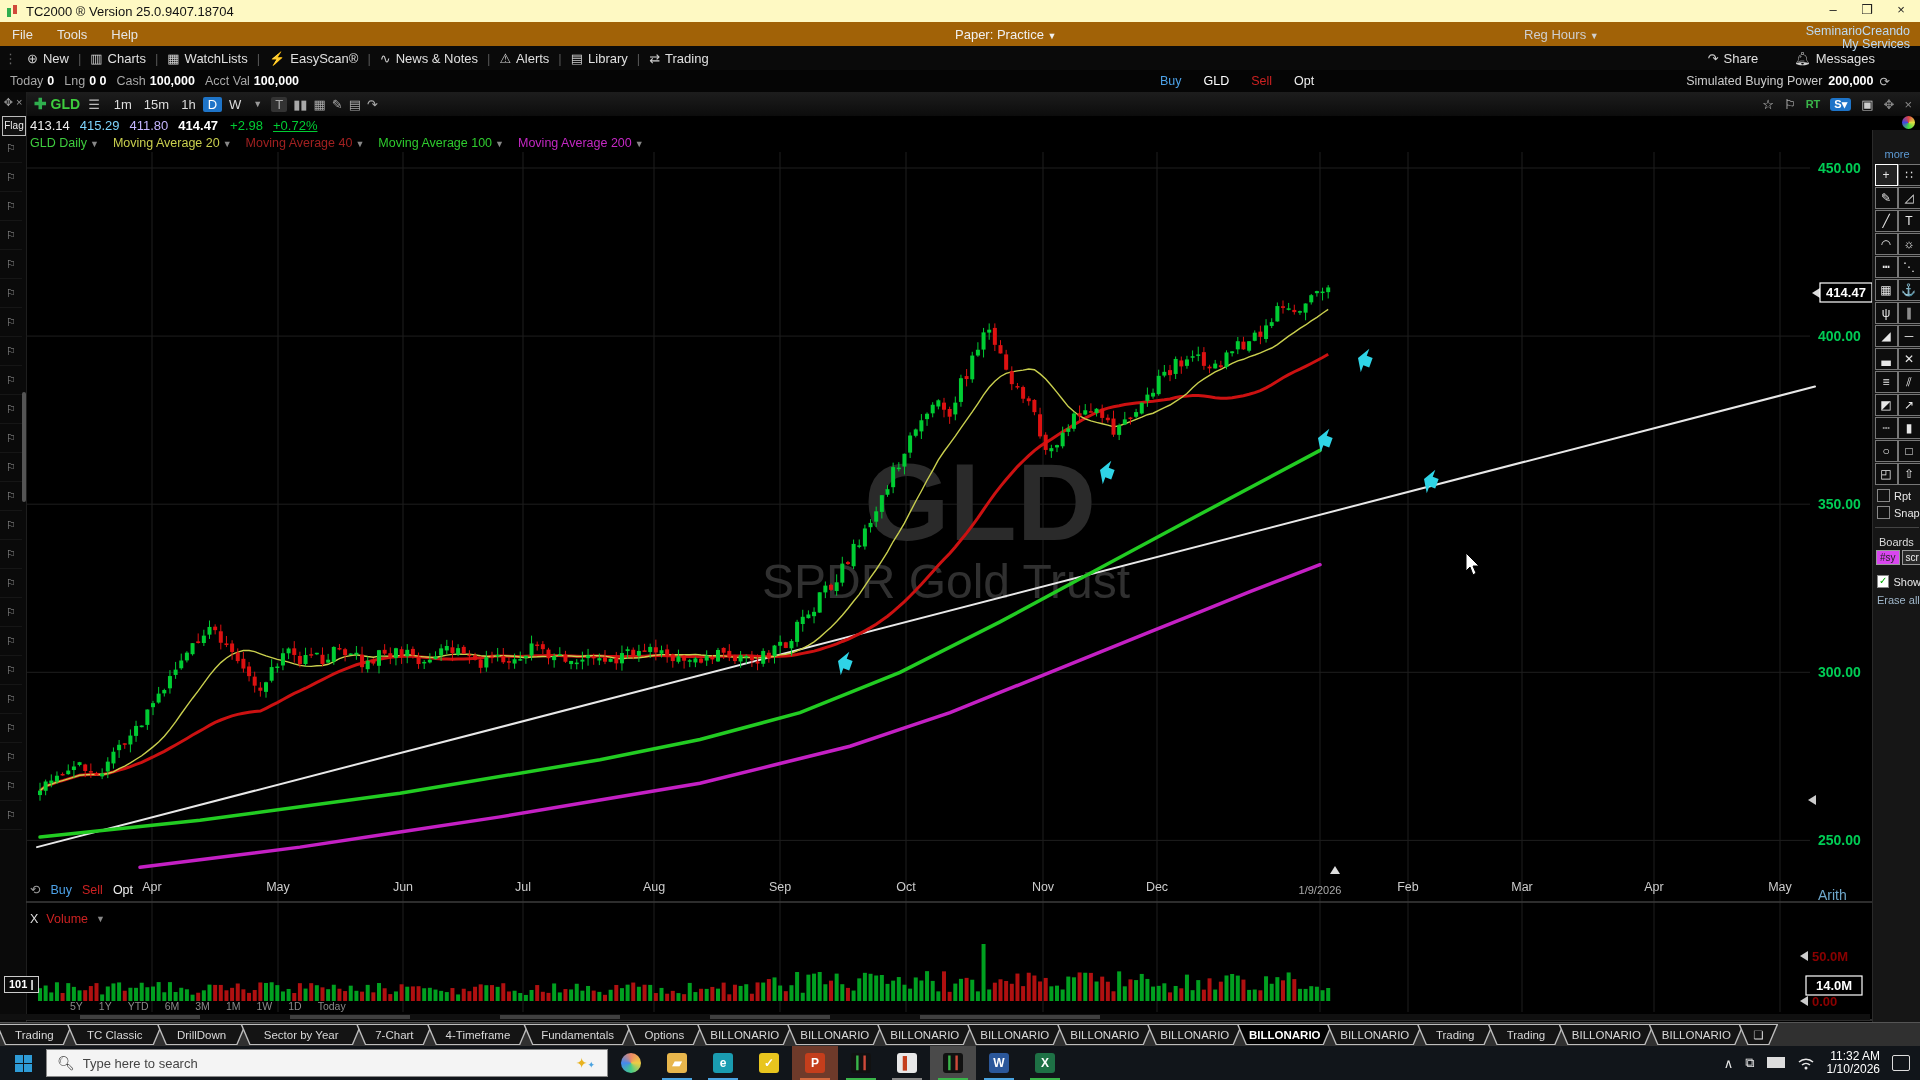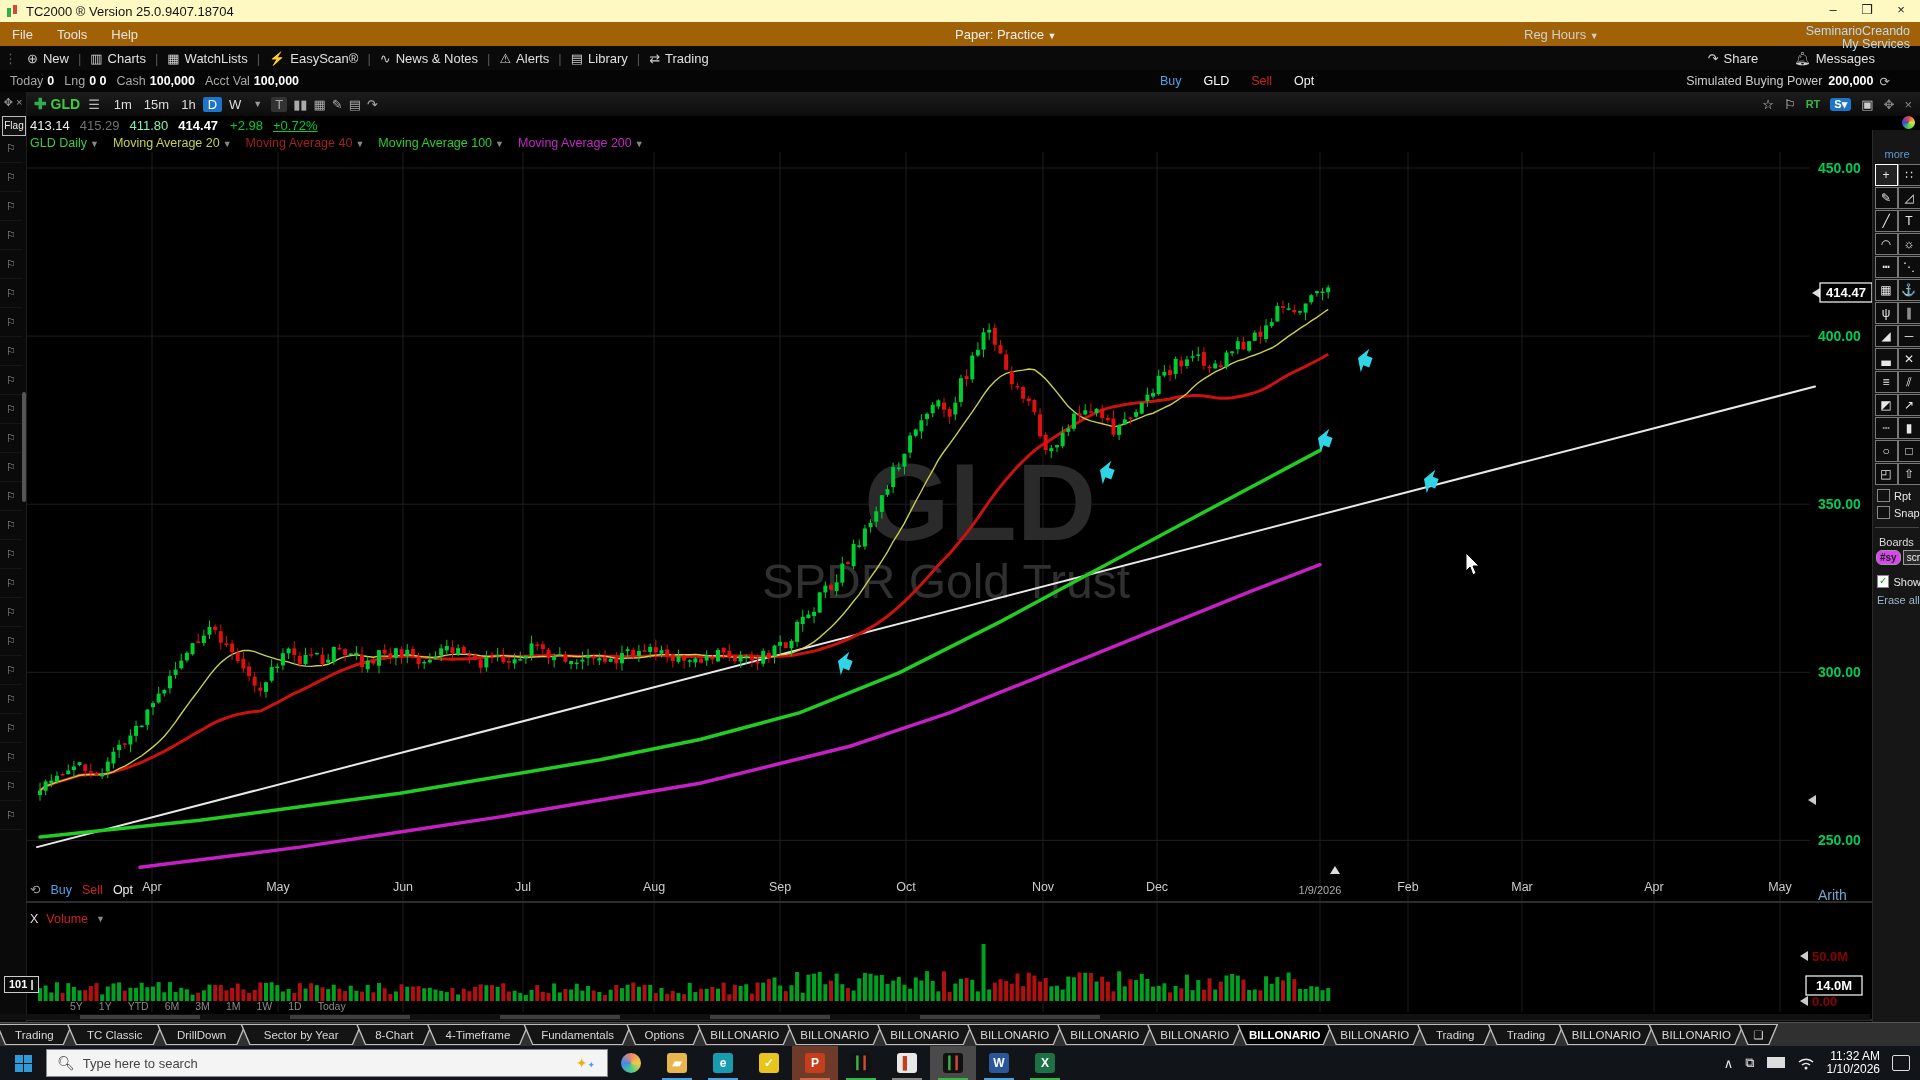--- a/index.html
+++ b/index.html
@@ -46,21 +46,21 @@
   .toolgrid{display:grid;grid-template-columns:22px 22px;gap:1px;justify-content:center;margin-top:4px;}
   .toolcell{width:21px;height:20px;border:1px solid #777;background:#0d0d0d;color:#e8e8e8;font-size:12px;
             display:flex;align-items:center;justify-content:center;}
   .toolcell.sel{border:1px solid #fff;background:#222;}
   .sbcheck{display:flex;align-items:center;gap:4px;margin:4px 0 0 4px;color:#e8e8e8;}
   .cbox{width:11px;height:11px;border:1px solid #888;background:#111;display:inline-block;}
   .cbox.checked{background:#fff;color:#0a0;font-size:10px;line-height:10px;text-align:center;}
   .boardshdr{color:#ddd;margin:8px 0 2px 6px;}
   .boardbtns{display:flex;gap:2px;margin-left:3px;}
   .boardbtn{border:1px solid #999;background:#2a2a2a;color:#eee;font-size:10px;padding:1px 3px;}
-  .boardbtn.b1{background:#d946ef;color:#222;font-weight:bold;border-radius:6px;}
+  .boardbtn.b1{background:#d946ef;color:#222;font-weight:normal;}
   .erase{color:#9fb6c9;margin:6px 0 0 4px;}
   .globe{position:absolute;right:6px;top:-14px;width:13px;height:13px;border-radius:50%;
          background:conic-gradient(#d44,#dd4,#4d4,#44d,#d44);}
   .globetri{position:absolute;right:-8px;top:-12px;color:#111;font-size:10px;}
   
   .bso{position:absolute;left:30px;top:882px;display:flex;gap:10px;align-items:center;font-size:12.5px;}
   .volhdr{position:absolute;left:30px;top:912px;display:flex;gap:8px;align-items:center;font-size:12.5px;}
   .counterbox{position:absolute;left:4px;top:976px;border:1px solid #ccc;background:#0a0a0a;color:#fff;
               font-weight:bold;font-size:11px;padding:0 4px;height:15px;line-height:15px;}
   .presets{position:absolute;left:70px;top:1000px;display:flex;gap:16px;color:#8a8a8a;font-size:10.5px;}
@@ -222,22 +222,22 @@
       <span style="color:#3ab54a;font-weight:bold;font-size:11px;">RT</span>
       <span style="background:#1e74c8;color:#fff;border-radius:3px;padding:0 4px;font-size:11px;font-weight:bold;"><span>S</span>▾</span>
       <span style="color:#ccc;">▣</span>
       <span style="color:#888;">✥</span>
       <span style="color:#888;">×</span>
     </span>
   </div>
 
   <div class="pricerow">
     <span style="margin-left:30px;color:#eee;">413.14</span>
-    <span style="margin-left:10px;color:#737373;">415.29</span>
-    <span style="margin-left:10px;color:#86efac;">411.80</span>
+    <span style="margin-left:10px;color:#7dd3fc;">415.29</span>
+    <span style="margin-left:10px;color:#c4b5fd;">411.80</span>
     <span style="margin-left:10px;color:#fff;font-weight:bold;">414.47</span>
     <span style="margin-left:12px;color:#00cc33;">+2.98</span>
     <span style="margin-left:10px;color:#00cc33;text-decoration:underline;">+0.72%</span>
   </div>
 
   <div class="indicatorrow" id="indicatorrow" style="padding-left:16px;">
       <span class="ind" style="color: rgb(62, 204, 62);"><span>GLD Daily</span><span class="caret">▼</span></span>
       <span class="ind" style="color: rgb(201, 207, 78);"><span>Moving Average 20</span><span class="caret">▼</span></span>
       <span class="ind" style="color: rgb(160, 32, 32);"><span>Moving Average 40</span><span class="caret">▼</span></span>
       <span class="ind" style="color: rgb(46, 204, 46);"><span>Moving Average 100</span><span class="caret">▼</span></span>
@@ -1128,21 +1128,21 @@
       <div class="tab" style="width: 89.6px;">
         <div class="tabouter"></div>
         <div class="tabinner">DrillDown</div>
       </div>
       <div class="tab" style="width: 121.6px;">
         <div class="tabouter"></div>
         <div class="tabinner">Sector by Year</div>
       </div>
       <div class="tab" style="width: 76.8px;">
         <div class="tabouter"></div>
-        <div class="tabinner">8-Chart</div>
+        <div class="tabinner">7-Chart</div>
       </div>
       <div class="tab" style="width: 102.4px;">
         <div class="tabouter"></div>
         <div class="tabinner">4-Timeframe</div>
       </div>
       <div class="tab" style="width: 108.8px;">
         <div class="tabouter"></div>
         <div class="tabinner">Fundamentals</div>
       </div>
       <div class="tab" style="width: 76.8px;">

